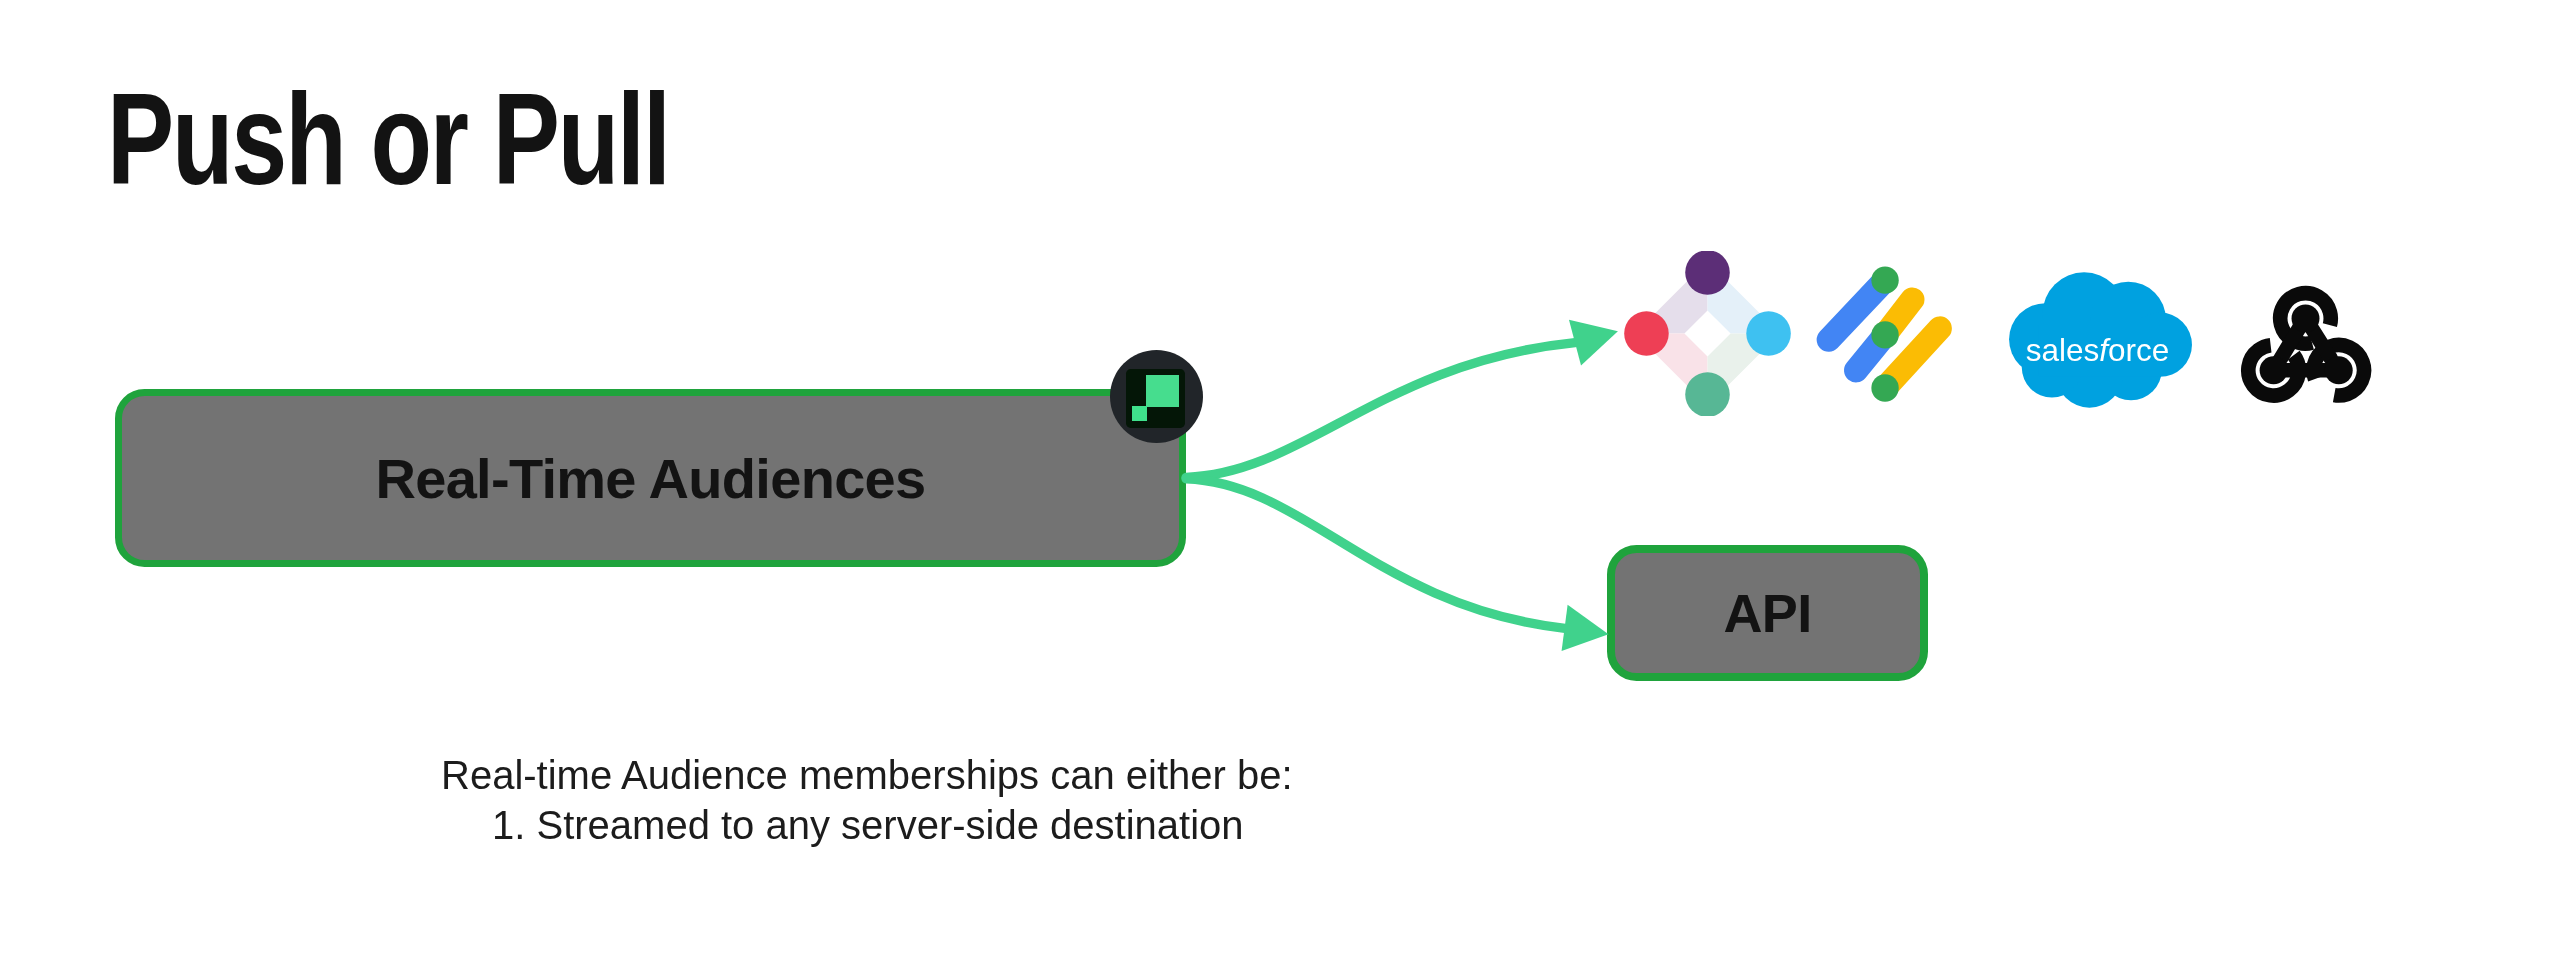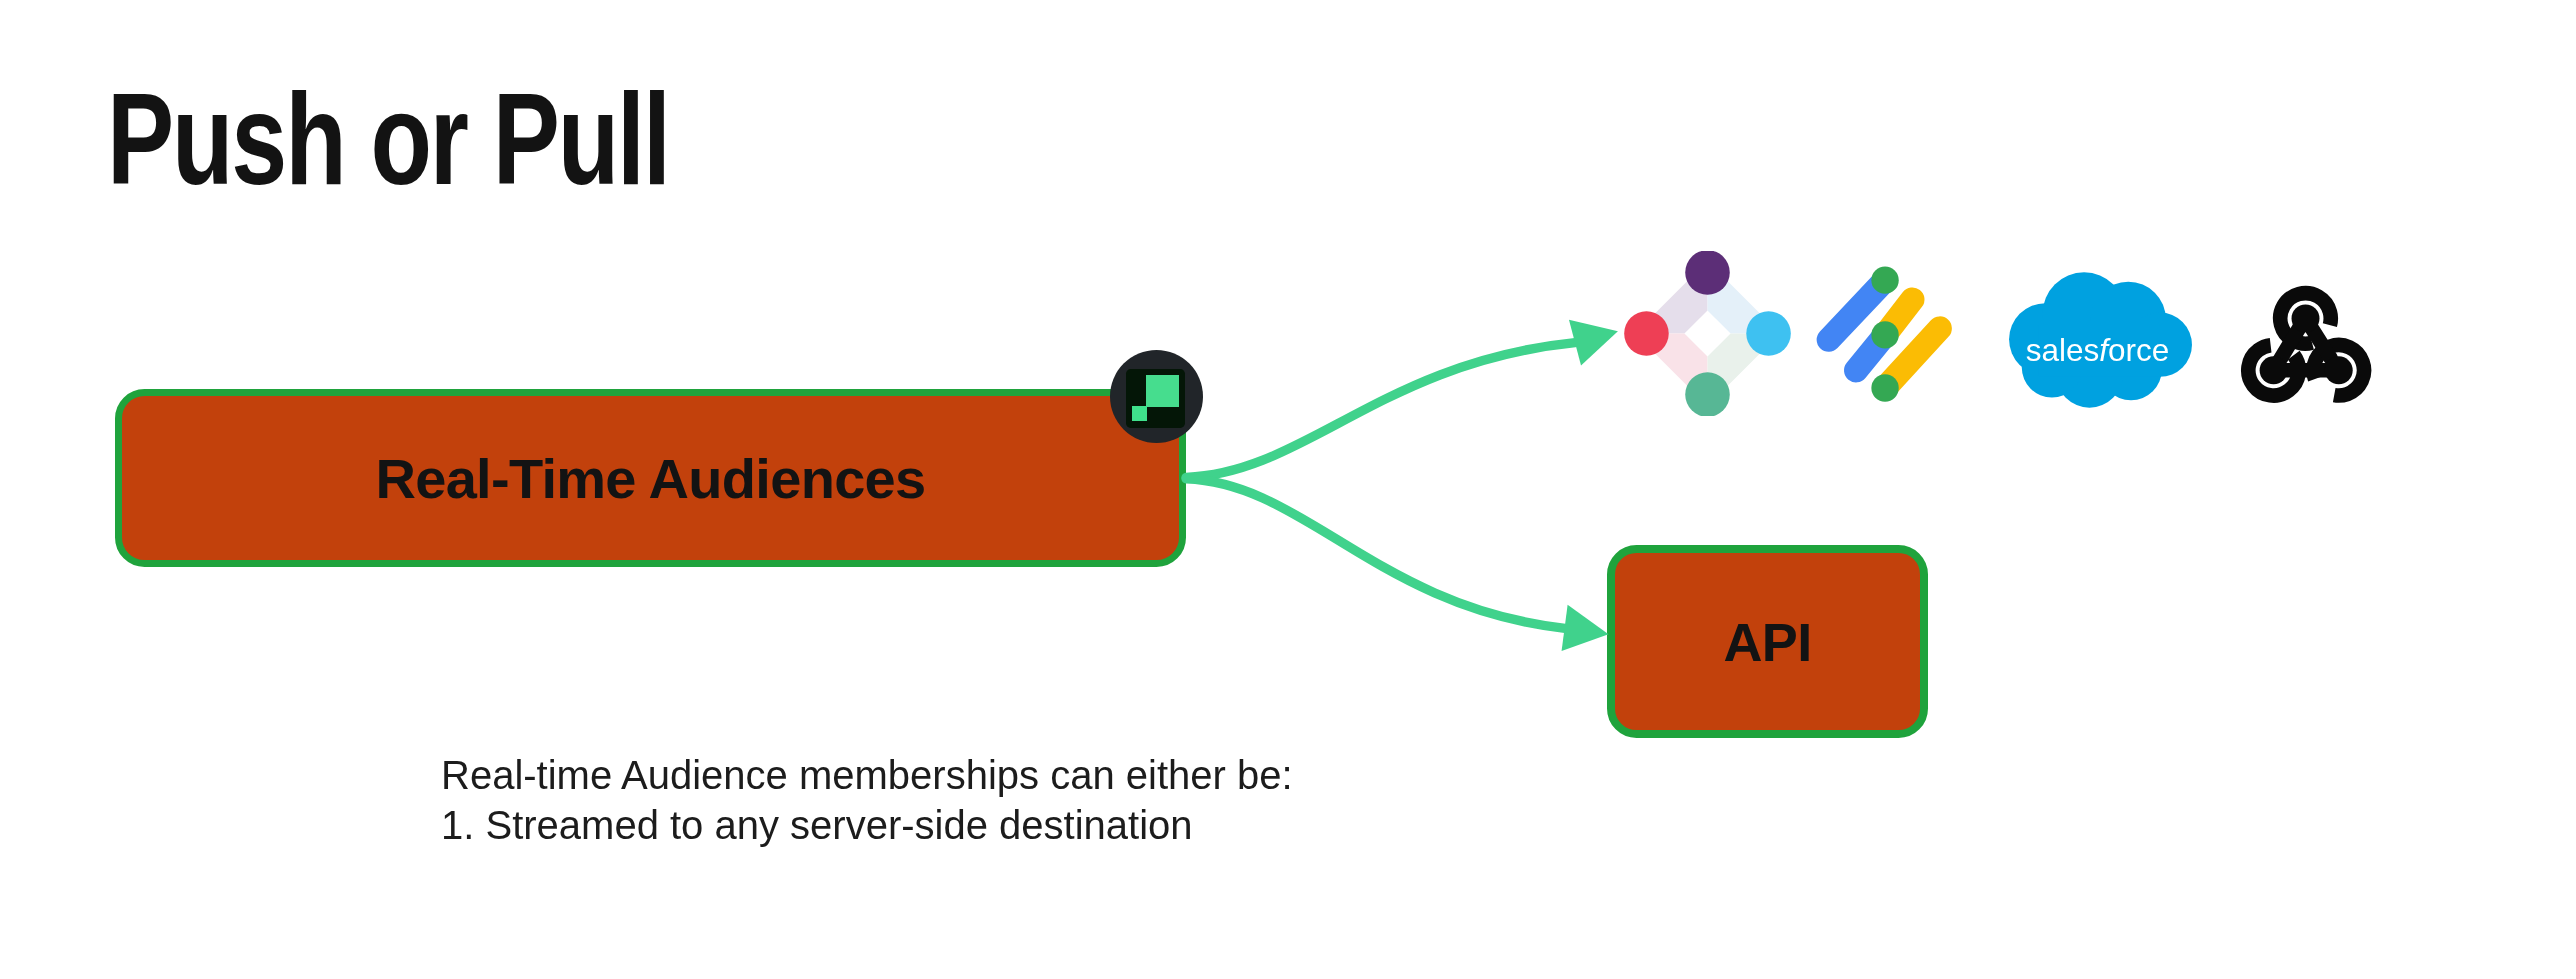--- a/index.html
+++ b/index.html
@@ -27,34 +27,34 @@
     color: #131313;
     transform: scaleX(0.78);
     transform-origin: left top;
     white-space: nowrap;
   }
 
   
   .node {
     position: absolute;
     box-sizing: border-box;
-    background: #c2410c;
+    background: #737373;
     border: 7.4px solid #1fa33c;
     display: flex;
     align-items: center;
     justify-content: center;
   }
   .node-source {
     left: 115px; top: 389px;
     width: 1071px; height: 178px;
     border-radius: 29.5px;
   }
   .node-api {
     left: 1607px; top: 545px;
-    width: 321px; height: 193px;
+    width: 321px; height: 136px;
     border-width: 8px;
     border-radius: 29.5px;
   }
   .node-label {
     font-weight: 700;
     font-size: 56px;
     letter-spacing: -0.7px;
     color: #131313;
     white-space: nowrap;
   }
@@ -107,21 +107,21 @@
 
   
   .caption {
     position: absolute;
     left: 441px; top: 750px;
     font-size: 40px;
     line-height: 50px;
     color: #1c1c1c;
     letter-spacing: 0px;
   }
-  .caption-item { }
+  .caption-item { margin-left: 51px; }
 </style>
 </head>
 <body>
 
 <div class="canvas">
 
   <h1 class="title">Push or Pull</h1>
 
   <div class="node node-source">
     <span class="node-label">Real-Time Audiences</span>

